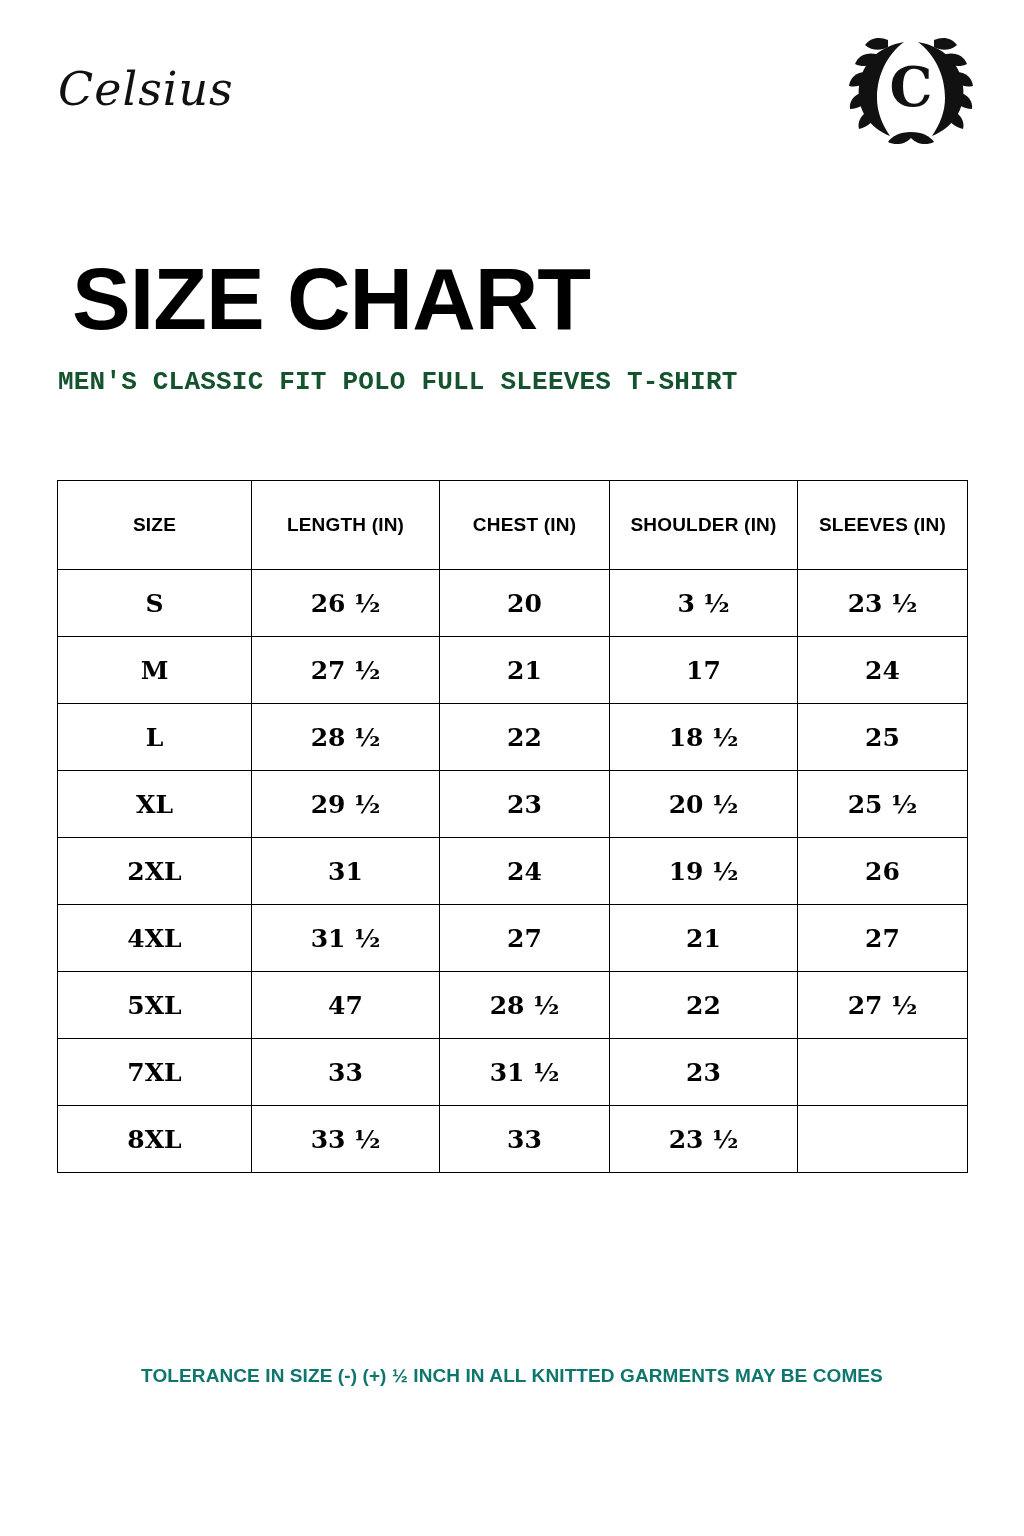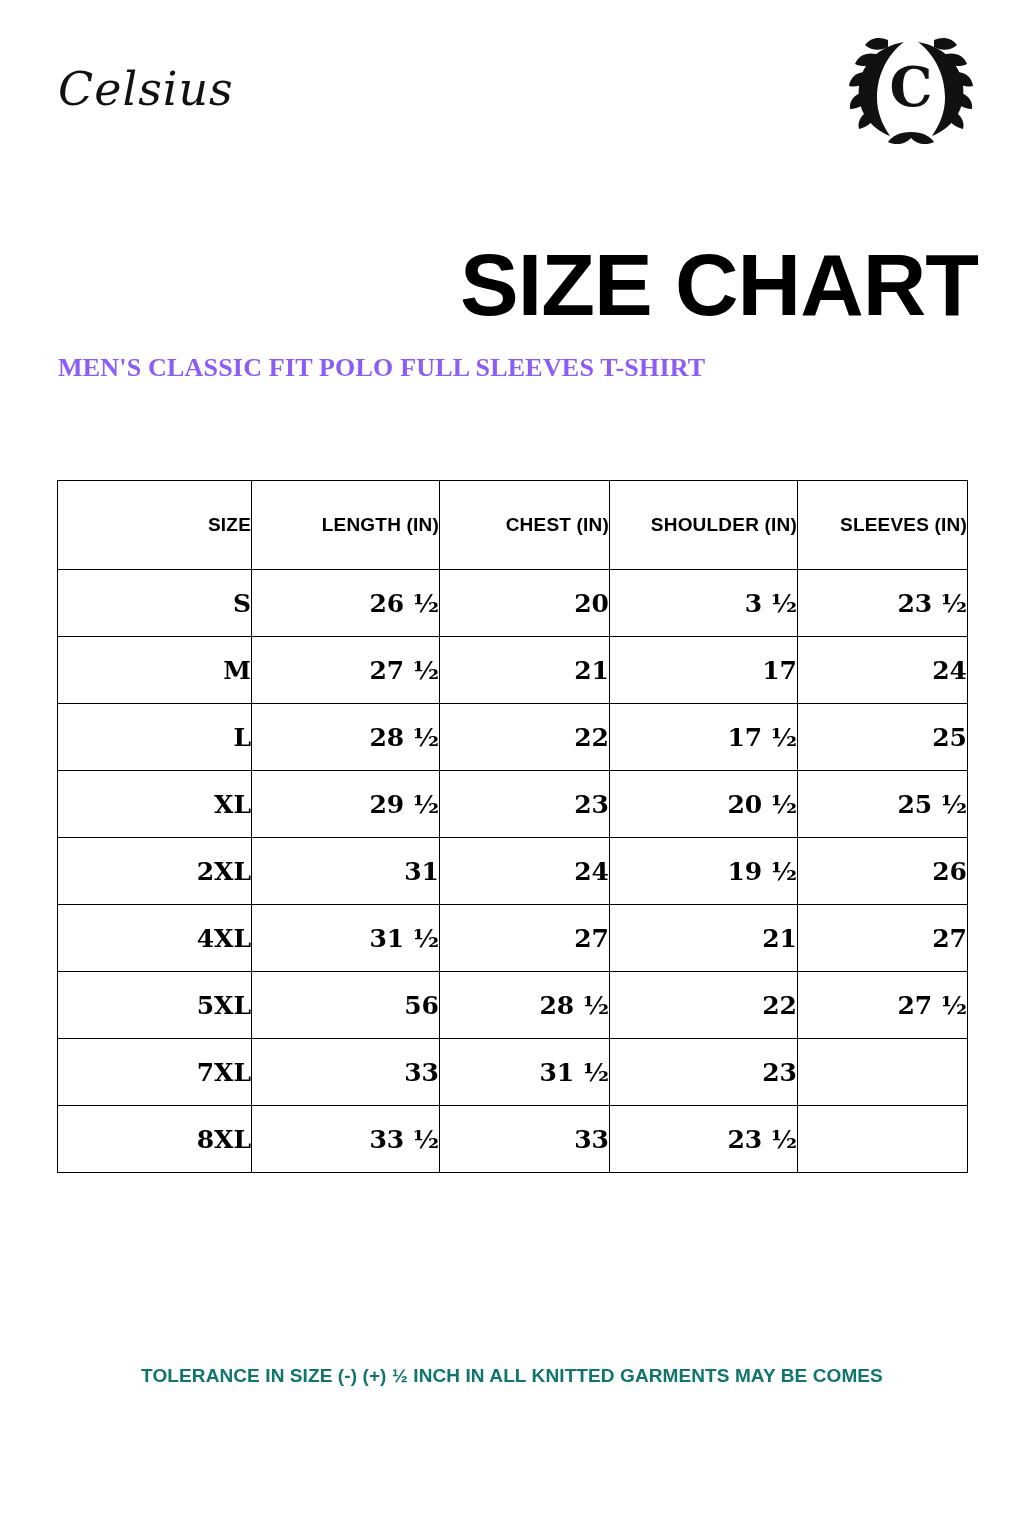--- a/index.html
+++ b/index.html
@@ -60,50 +60,49 @@
     left: 58px;
     top: 240px;
     width: 920px;
   }
   .main-title {
     font-family: "Liberation Sans", sans-serif;
     font-weight: bold;
     font-size: 88px;
     line-height: 90px;
     letter-spacing: -1px;
-    margin: 0;
+    margin: 14px;
     color: #000000;
-    text-align: right;
   }
   .subtitle {
-    font-family: Liberation Serif, serif;
+    font-family: Liberation Mono, monospace;
     font-weight: bold;
     font-size: 26px;
     line-height: 32px;
     letter-spacing: 0.2px;
     margin: 22px 0 0 0;
-    color: #8b5cf6;
+    color: #14532d;
   }
 
   
   .table-wrap {
     position: absolute;
     left: 57px;
     top: 480px;
     width: 910px;
   }
   table.size-table {
     width: 910px;
     border-collapse: collapse;
     table-layout: fixed;
   }
   table.size-table th,
   table.size-table td {
     border: 1.6px solid #000000;
-    text-align: right;
+    text-align: center;
     vertical-align: middle;
     padding: 0;
     height: 66px;
   }
   table.size-table th {
     font-family: "Liberation Sans", sans-serif;
     font-weight: bold;
     font-size: 19px;
     letter-spacing: 0.2px;
     height: 88px;
@@ -201,21 +200,21 @@
           <td>M</td>
           <td>27 ½</td>
           <td>21</td>
           <td>17</td>
           <td>24</td>
         </tr>
         <tr>
           <td>L</td>
           <td>28 ½</td>
           <td>22</td>
-          <td>17 ½</td>
+          <td>18 ½</td>
           <td>25</td>
         </tr>
         <tr>
           <td>XL</td>
           <td>29 ½</td>
           <td>23</td>
           <td>20 ½</td>
           <td>25 ½</td>
         </tr>
         <tr>
@@ -227,21 +226,21 @@
         </tr>
         <tr>
           <td>4XL</td>
           <td>31 ½</td>
           <td>27</td>
           <td>21</td>
           <td>27</td>
         </tr>
         <tr>
           <td>5XL</td>
-          <td>56</td>
+          <td>47</td>
           <td>28 ½</td>
           <td>22</td>
           <td>27 ½</td>
         </tr>
         <tr>
           <td>7XL</td>
           <td>33</td>
           <td>31 ½</td>
           <td>23</td>
           <td></td>

